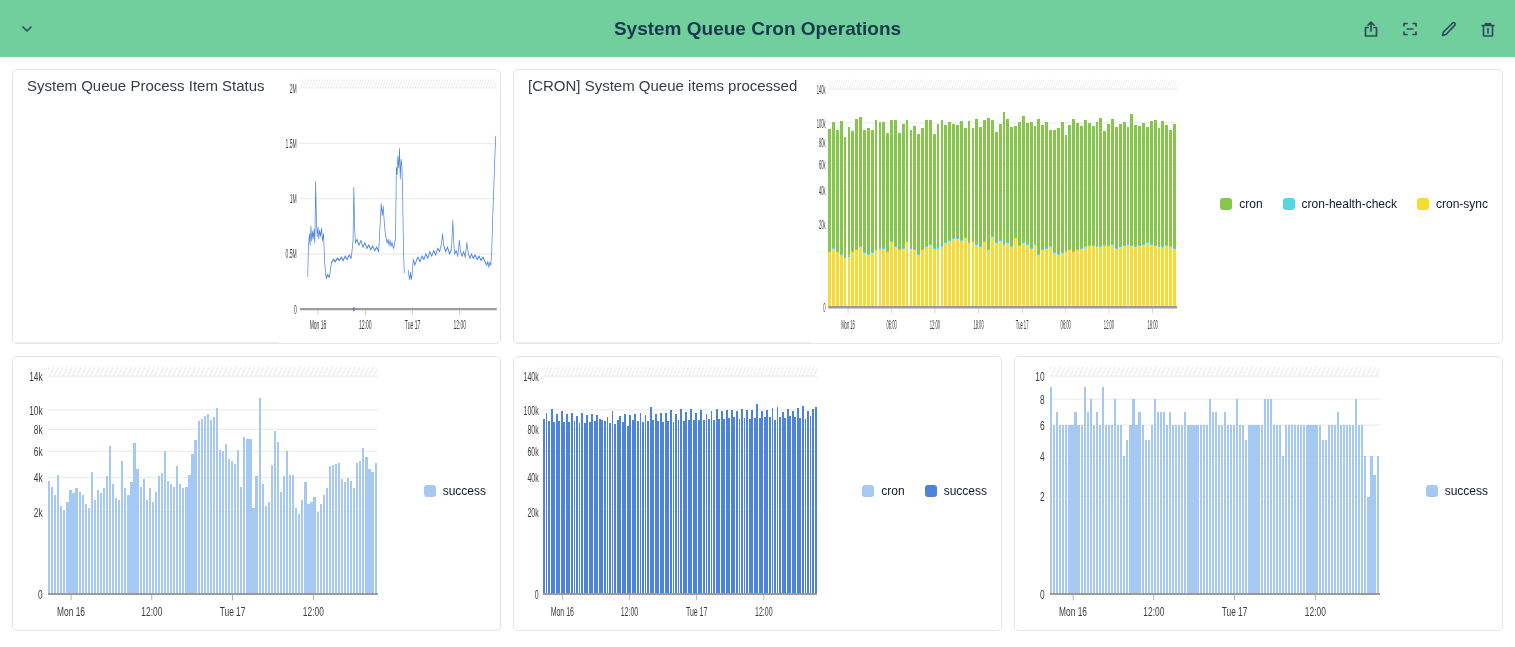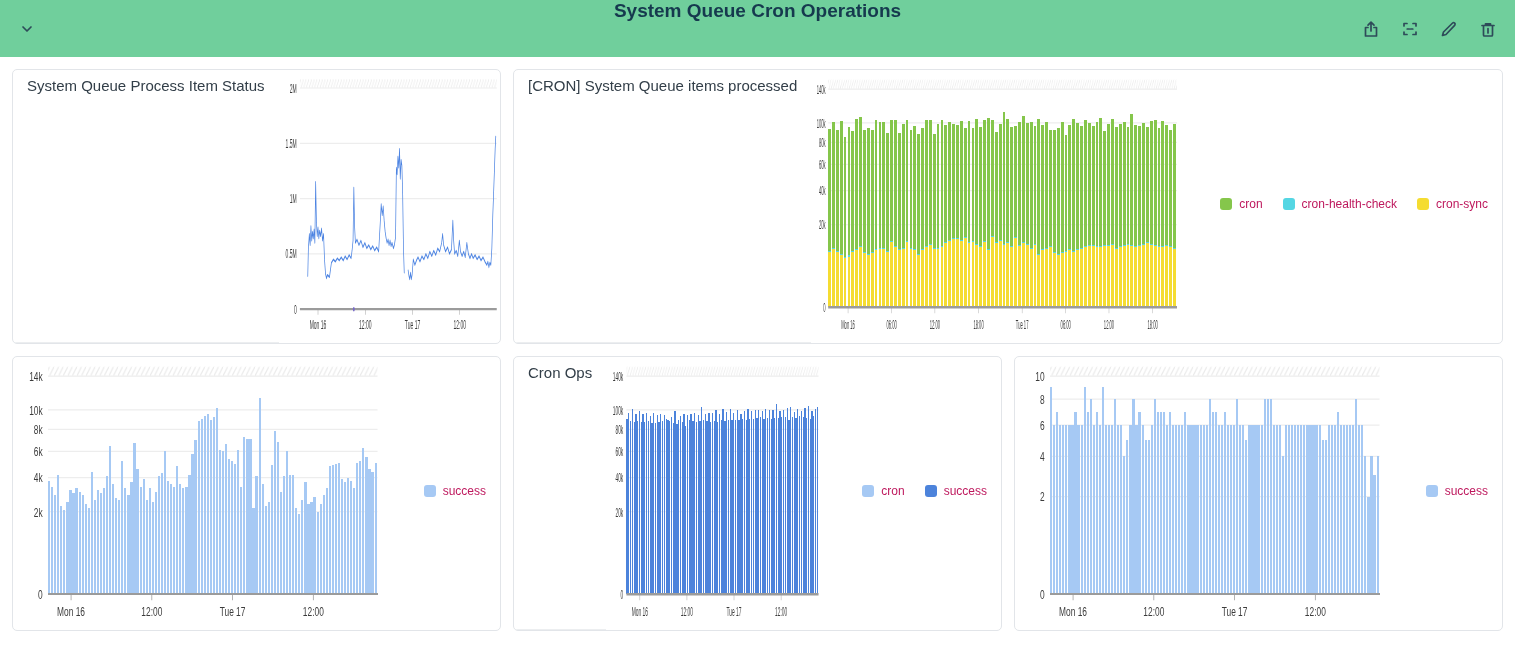--- a/index.html
+++ b/index.html
@@ -1,29 +1,29 @@
 <!DOCTYPE html>
 <html><head>
 <meta charset="utf-8">
 <style>
   html,body{margin:0;padding:0;background:#ffffff;font-family:"Liberation Sans",sans-serif;}
-  .header{height:57px;background:#70CF9C;display:flex;padding:0 16px;position:relative;}
+  .header{height:57px;background:#70CF9C;display:flex;align-items:center;padding:0 16px;position:relative;}
   .hdr-title{position:absolute;left:0;right:0;text-align:center;font-size:19px;font-weight:700;color:#16394E;pointer-events:none;}
   .hdr-left{z-index:2;display:flex;align-items:center;}
   .hdr-icons{margin-left:auto;z-index:2;display:flex;gap:17px;align-items:center;}
   .icon-btn{width:22px;height:22px;display:inline-flex;align-items:center;justify-content:center;cursor:pointer;background:none;border:none;padding:0;}
   .icon-btn svg{stroke:#2E4B59;fill:none;stroke-width:1.7;stroke-linecap:round;stroke-linejoin:round;}
   .main{padding:12px;display:grid;grid-template-columns:repeat(6,1fr);grid-auto-rows:275px;gap:12px;}
   .panel{border:1px solid #e2e5e9;border-radius:5px;background:#fff;display:flex;flex-direction:row;overflow:hidden;}
   .span2{grid-column:span 2;} .span4{grid-column:span 4;text-align:right;}
   .panel-title{padding:7px 14px 6px;font-size:15px;color:#323E48;border-bottom:1px solid #eceef0;white-space:nowrap;overflow:hidden;}
   .chart{flex:1;position:relative;min-height:0;}
   .chart svg{position:absolute;inset:0;width:100%;height:100%;}
   svg text{font-family:"Liberation Sans",sans-serif;font-size:11px;fill:#3c3c3c;}
-  .legend{display:flex;gap:20px;padding:4px 14px 9px 40px;align-items:center;font-size:12px;color:#be185d;}
+  .legend{display:flex;gap:20px;padding:4px 14px 9px 40px;align-items:center;font-size:12px;color:#0f172a;}
   .leg-item{display:inline-flex;align-items:center;cursor:pointer;}
   .sw{width:12px;height:12px;border-radius:3px;display:inline-block;margin-right:7px;}
 </style>
 </head>
 <body>
 
 <div class="header">
   <div class="hdr-left">
     <button class="icon-btn">
       <svg width="20" height="20" viewBox="0 0 20 20">
@@ -565,21 +565,20 @@
       </div>
     <div class="legend">
         <span class="leg-item">
           <span class="sw" style="background: rgb(166, 201, 244);"></span>
           <span>success</span>
         </span>
       </div>
   </div>
 
   <div class="panel span2">
-    <div class="panel-title">Cron Ops</div>
     <div class="chart">
         <svg viewBox="0 0 487 229" preserveAspectRatio="none">
           <defs>
             <pattern id="hp3" width="6" height="8" patternUnits="userSpaceOnUse">
               <path d="M-1 9 L7 -1" stroke="#e8e8e8" stroke-width="1.3" fill="none"></path>
             </pattern>
           </defs>
           <rect x="46" y="8" width="433" height="8" fill="url(#hp3)"></rect>
           <line x1="46" x2="479" y1="16.0" y2="16.0" stroke="#ededed"></line>
           <text x="39" y="20.0" text-anchor="end">140k</text>

